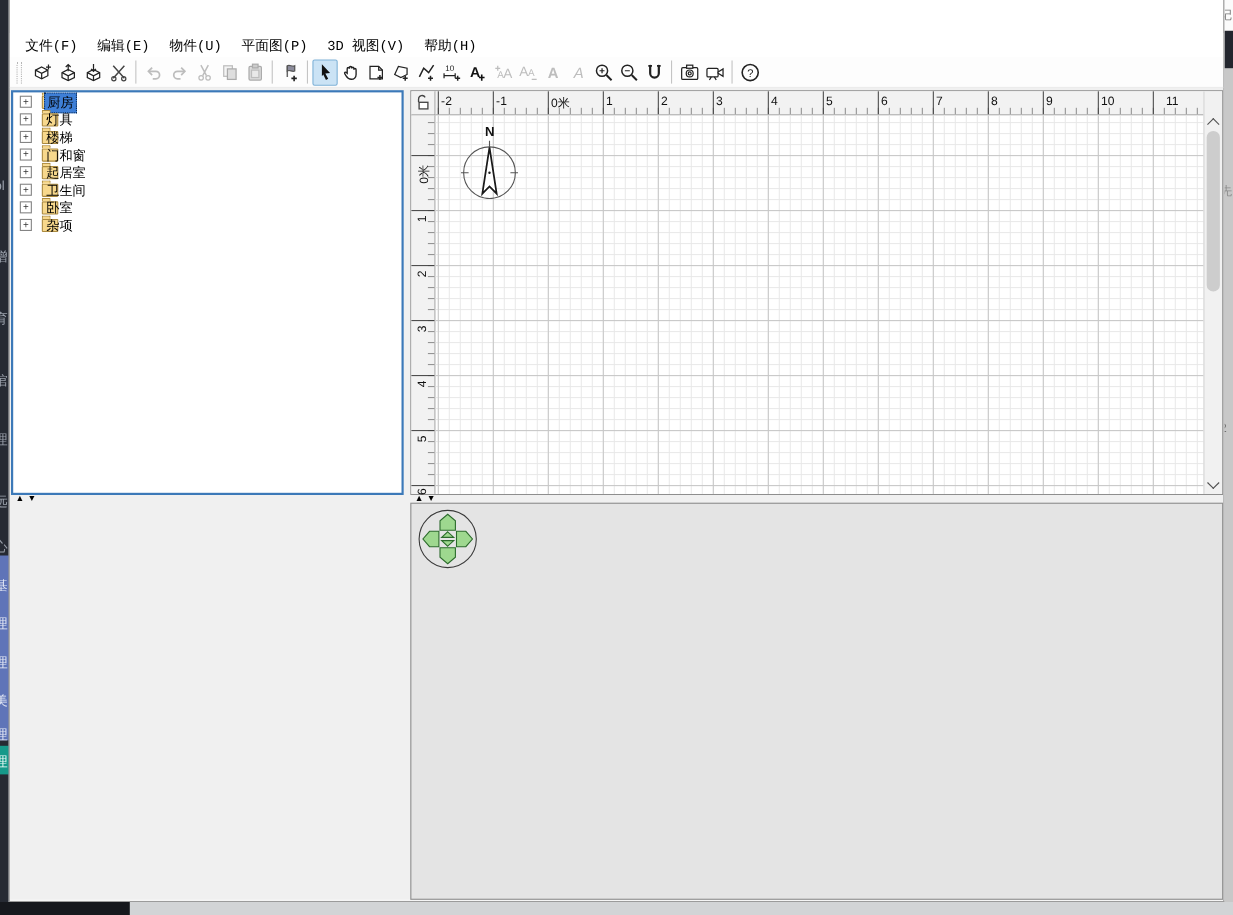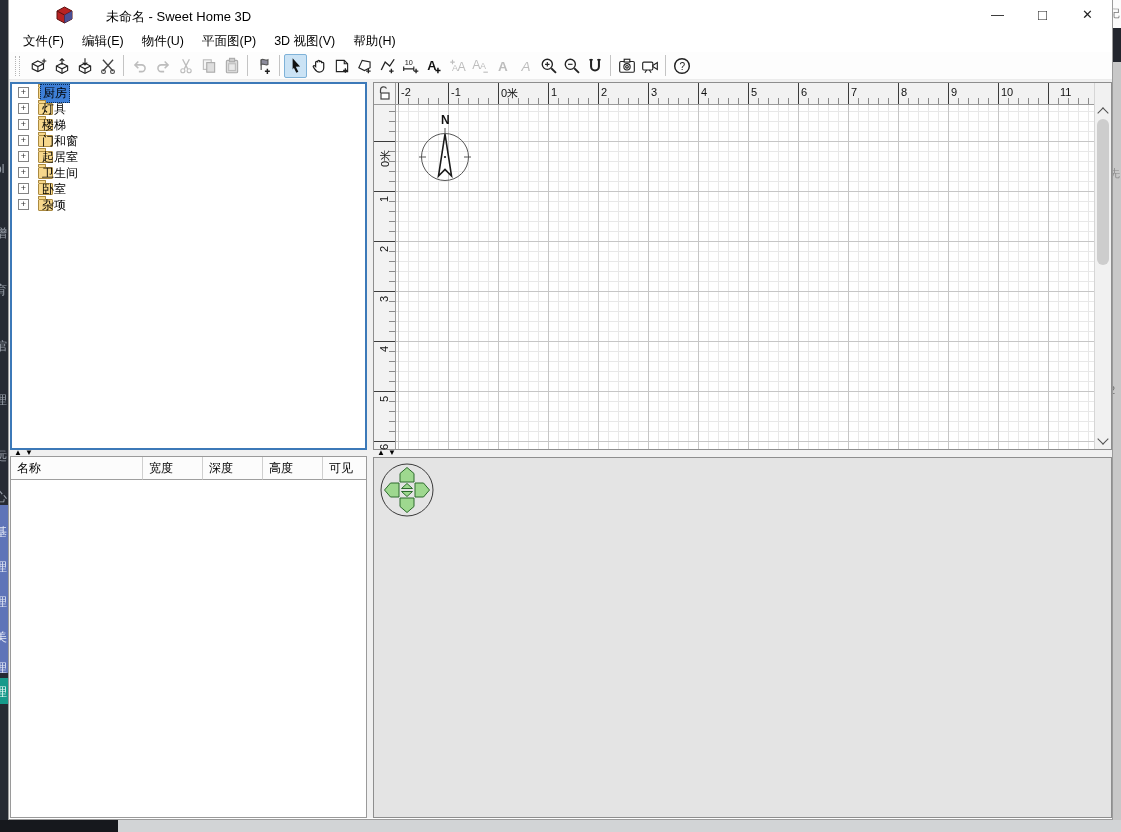--- a/index.html
+++ b/index.html
@@ -27,21 +27,21 @@
   
   .titlebar{position:absolute;left:0;top:0;width:1103px;height:30px;background:#ffffff;}
   .app-icon{position:absolute;left:46px;top:6px;}
   .title-text{position:absolute;left:97px;top:8px;font-size:13px;color:#000;white-space:nowrap;}
   .win-controls{position:absolute;right:2px;top:0;height:30px;display:flex;}
   .win-btn{width:45px;height:30px;text-align:center;line-height:30px;font-size:13px;color:#222;}
   .win-btn.max{font-size:15px;}
 
   
   .menubar{position:absolute;left:0;top:30px;width:1103px;height:22px;display:flex;align-items:center;padding-left:5px;box-sizing:border-box;background:#fff;}
-  .menu-item{padding:2px 9px;font-size:12.5px;color:#000;white-space:nowrap;}
+  .menu-item{padding:2px 9px;font-size:12.5px;color:#000;white-space:nowrap;font-family:Liberation Mono, monospace;}
 
   
   .toolbar{position:absolute;left:0;top:52px;width:1103px;height:28px;display:flex;align-items:center;background:#fdfdfd;border-bottom:1px solid #ececec;padding-left:6px;box-sizing:border-box;}
   .grippy{width:3px;height:20px;border-left:1px dotted #b5b5b5;border-right:1px dotted #b5b5b5;margin-right:7px;}
   .tbtn{width:23px;height:24px;display:flex;align-items:center;justify-content:center;flex:0 0 auto;}
   .tbtn.active{background:#cbe3f5;border:1px solid #7fb2d8;border-radius:2px;box-sizing:border-box;}
   .tsep{width:1px;height:21px;background:#c4c4c4;margin:0 4px;flex:0 0 auto;}
 
   
   .workarea{position:absolute;left:0;top:80px;width:1103px;height:738px;background:#f0f0f0;}
@@ -120,34 +120,20 @@
   <span style="top:166px">先</span>
   <span style="top:384px;color:#6e6e6e">2</span>
 </div>
 
 <div class="bottom-bar">
   <div class="dark"></div>
 </div>
 
 <div class="app">
 
-  <div class="titlebar">
-    <svg class="app-icon" width="19" height="18" viewBox="0 0 19 18">
-      <path d="M9.5 1 17 5v8l-7.5 4L2 13V5z" fill="#b82222" stroke="#5a1010" stroke-width="1"></path>
-      <path d="M2 5l7.5 4L17 5" fill="none" stroke="#5a1010"></path>
-      <path d="M9.5 9v8" stroke="#5a1010"></path>
-      <path d="M9.5 9 17 5v8l-7.5 4z" fill="#3a57a8" opacity="0.85"></path>
-    </svg>
-    <span class="title-text">未命名 - Sweet Home 3D</span>
-    <div class="win-controls">
-      <div class="win-btn">—</div>
-      <div class="win-btn max">□</div>
-      <div class="win-btn">✕</div>
-    </div>
-  </div>
 
   <div class="menubar">
     <div class="menu-item">文件(F)</div>
     <div class="menu-item">编辑(E)</div>
     <div class="menu-item">物件(U)</div>
     <div class="menu-item">平面图(P)</div>
     <div class="menu-item">3D 视图(V)</div>
     <div class="menu-item">帮助(H)</div>
   </div>
 
@@ -385,29 +371,20 @@
     </div>
     <div class="tree-row" style="top:112px">
       <span class="expand">+</span>
       <span class="folder"></span>
       <span class="tree-label">杂项</span>
     </div>
   </div>
 
   <div class="split-arrows" style="left:5px;top:449px;">▲▼</div>
 
-  <div class="ftable">
-    <div class="hrow">
-      <div class="hcell" style="width:132px">名称</div>
-      <div class="hcell" style="width:60px">宽度</div>
-      <div class="hcell" style="width:60px">深度</div>
-      <div class="hcell" style="width:60px">高度</div>
-      <div class="hcell" style="flex:1;border-right:none">可见</div>
-    </div>
-  </div>
 
   <div class="plan">
     <div class="corner">
       <svg width="21" height="21" viewBox="0 0 21 21">
         <path d="M6.5 10V7a3.2 3.2 0 0 1 6-1.5" fill="none" stroke="#444" stroke-width="1.2"></path>
         <rect x="7" y="10" width="8" height="6" fill="#fff" stroke="#444" stroke-width="1.2"></rect>
       </svg>
     </div>
 
     <div class="hruler">

